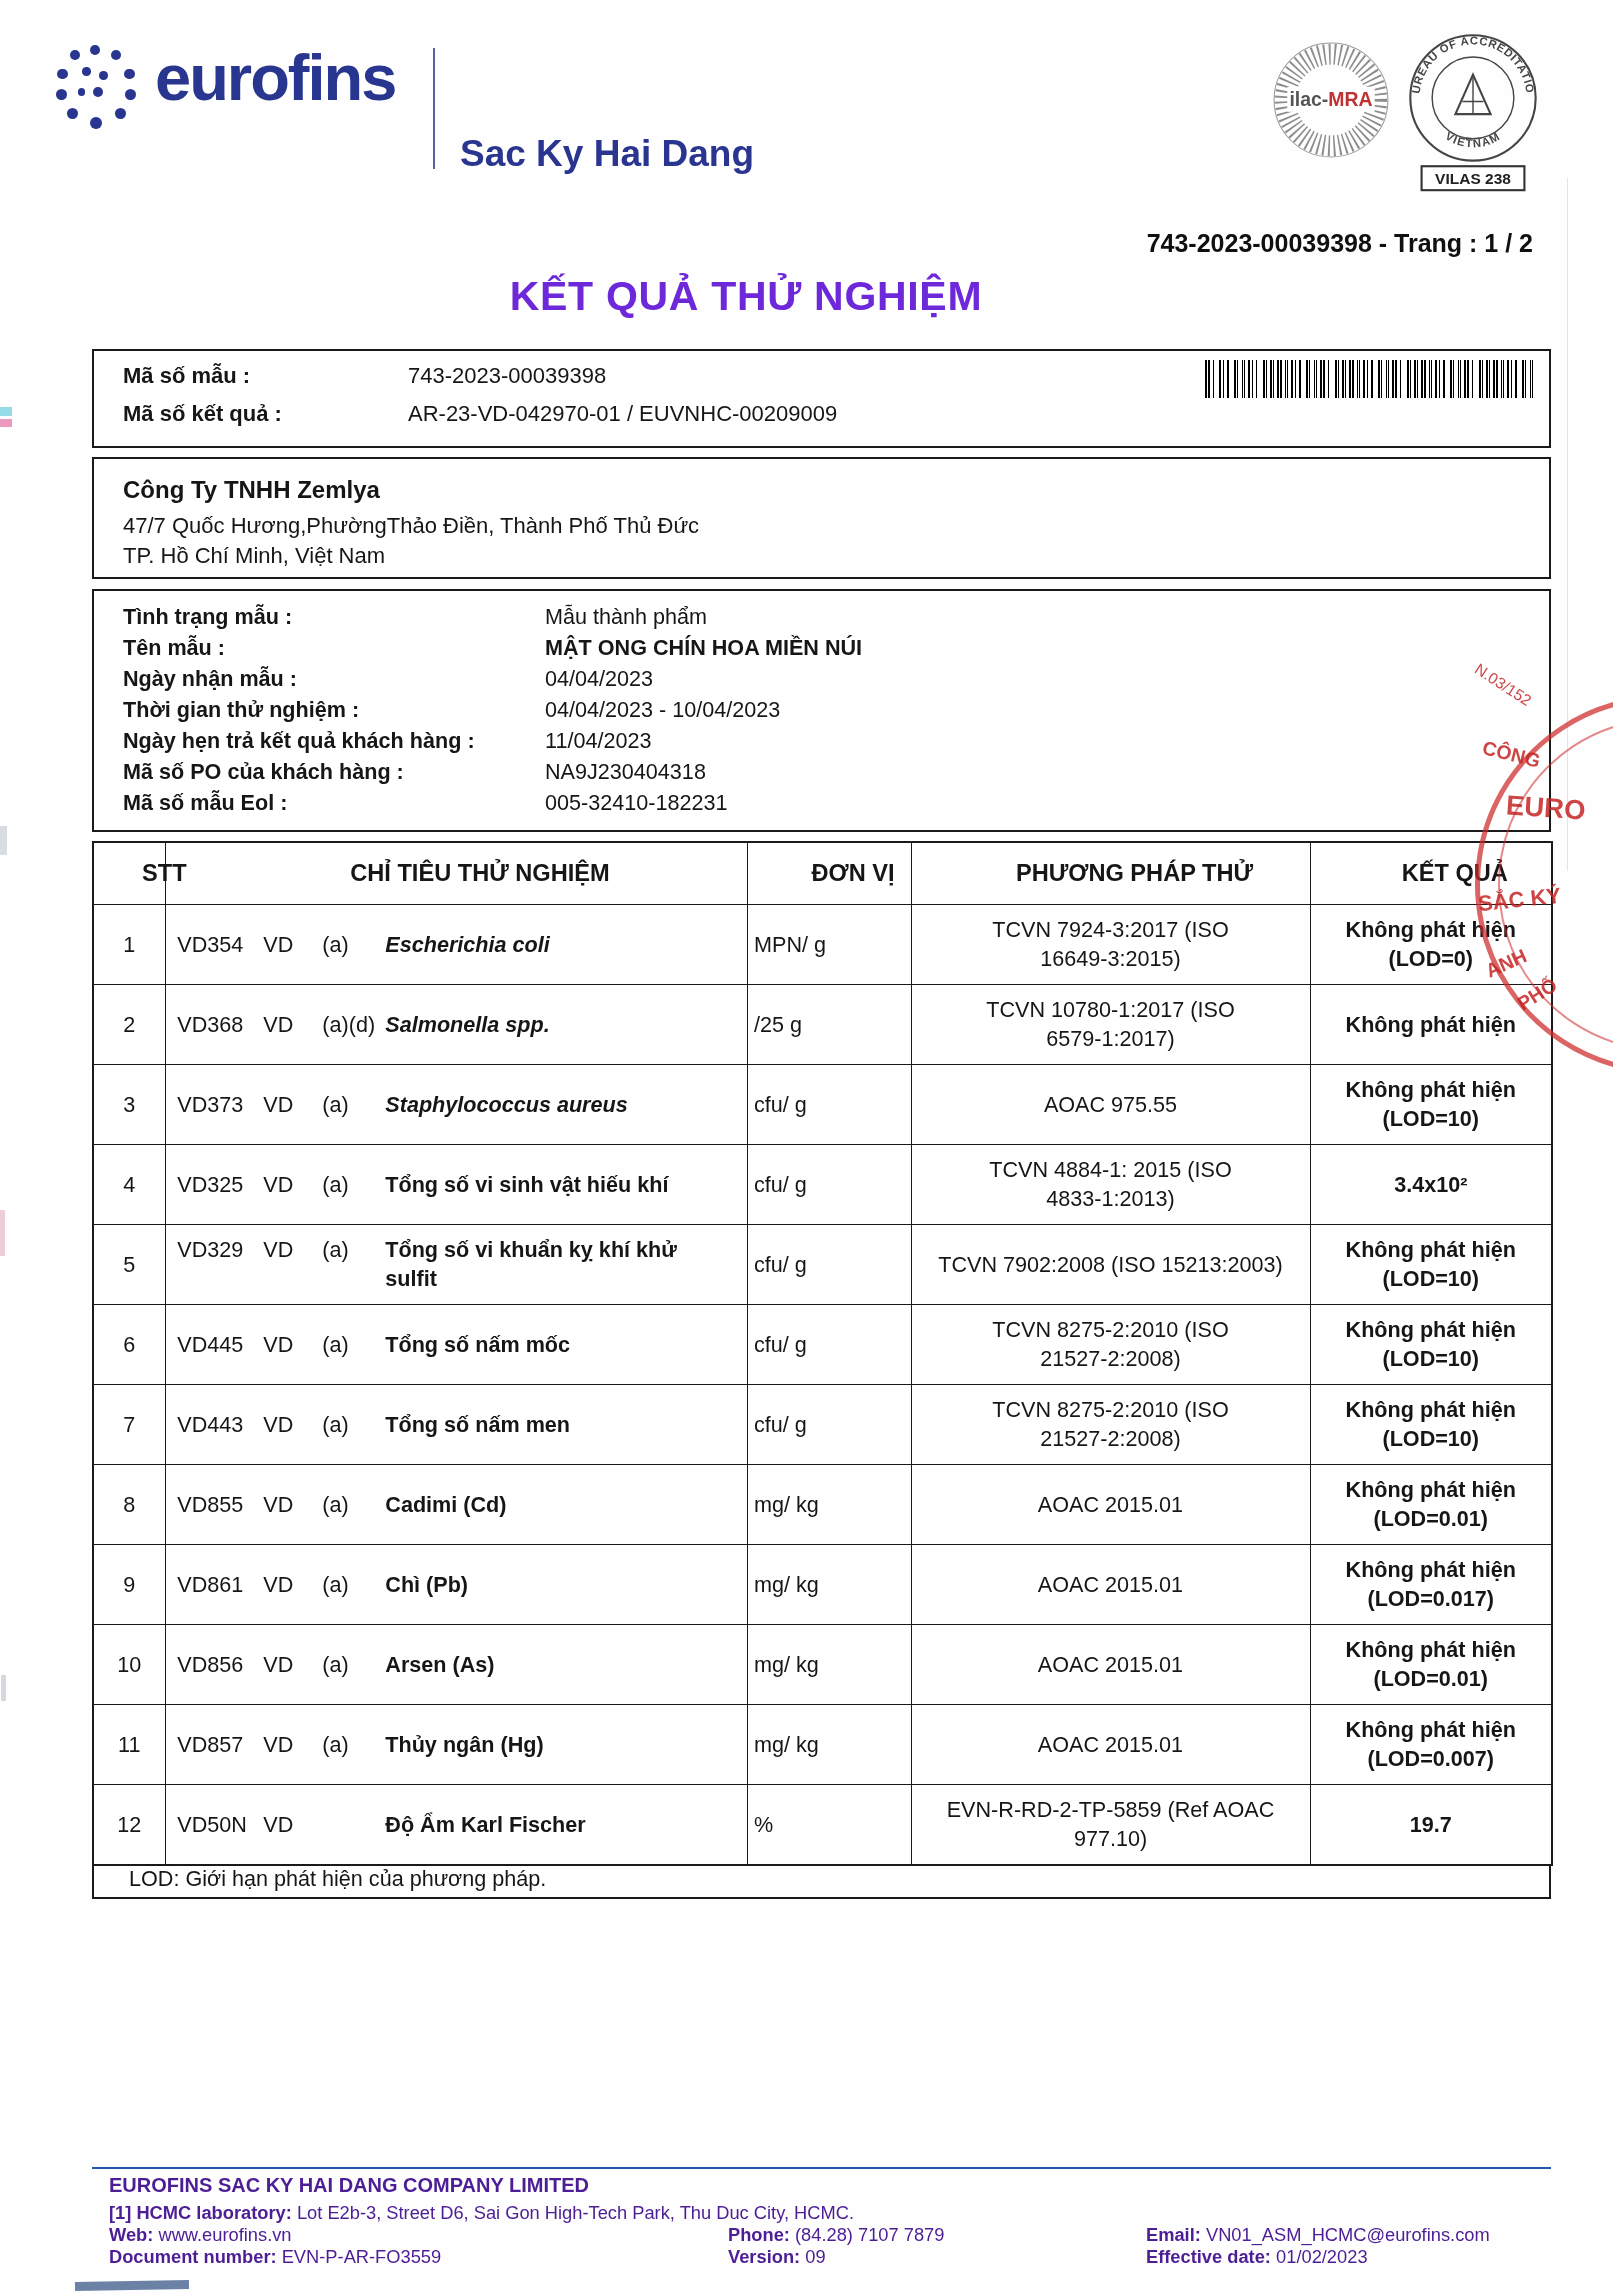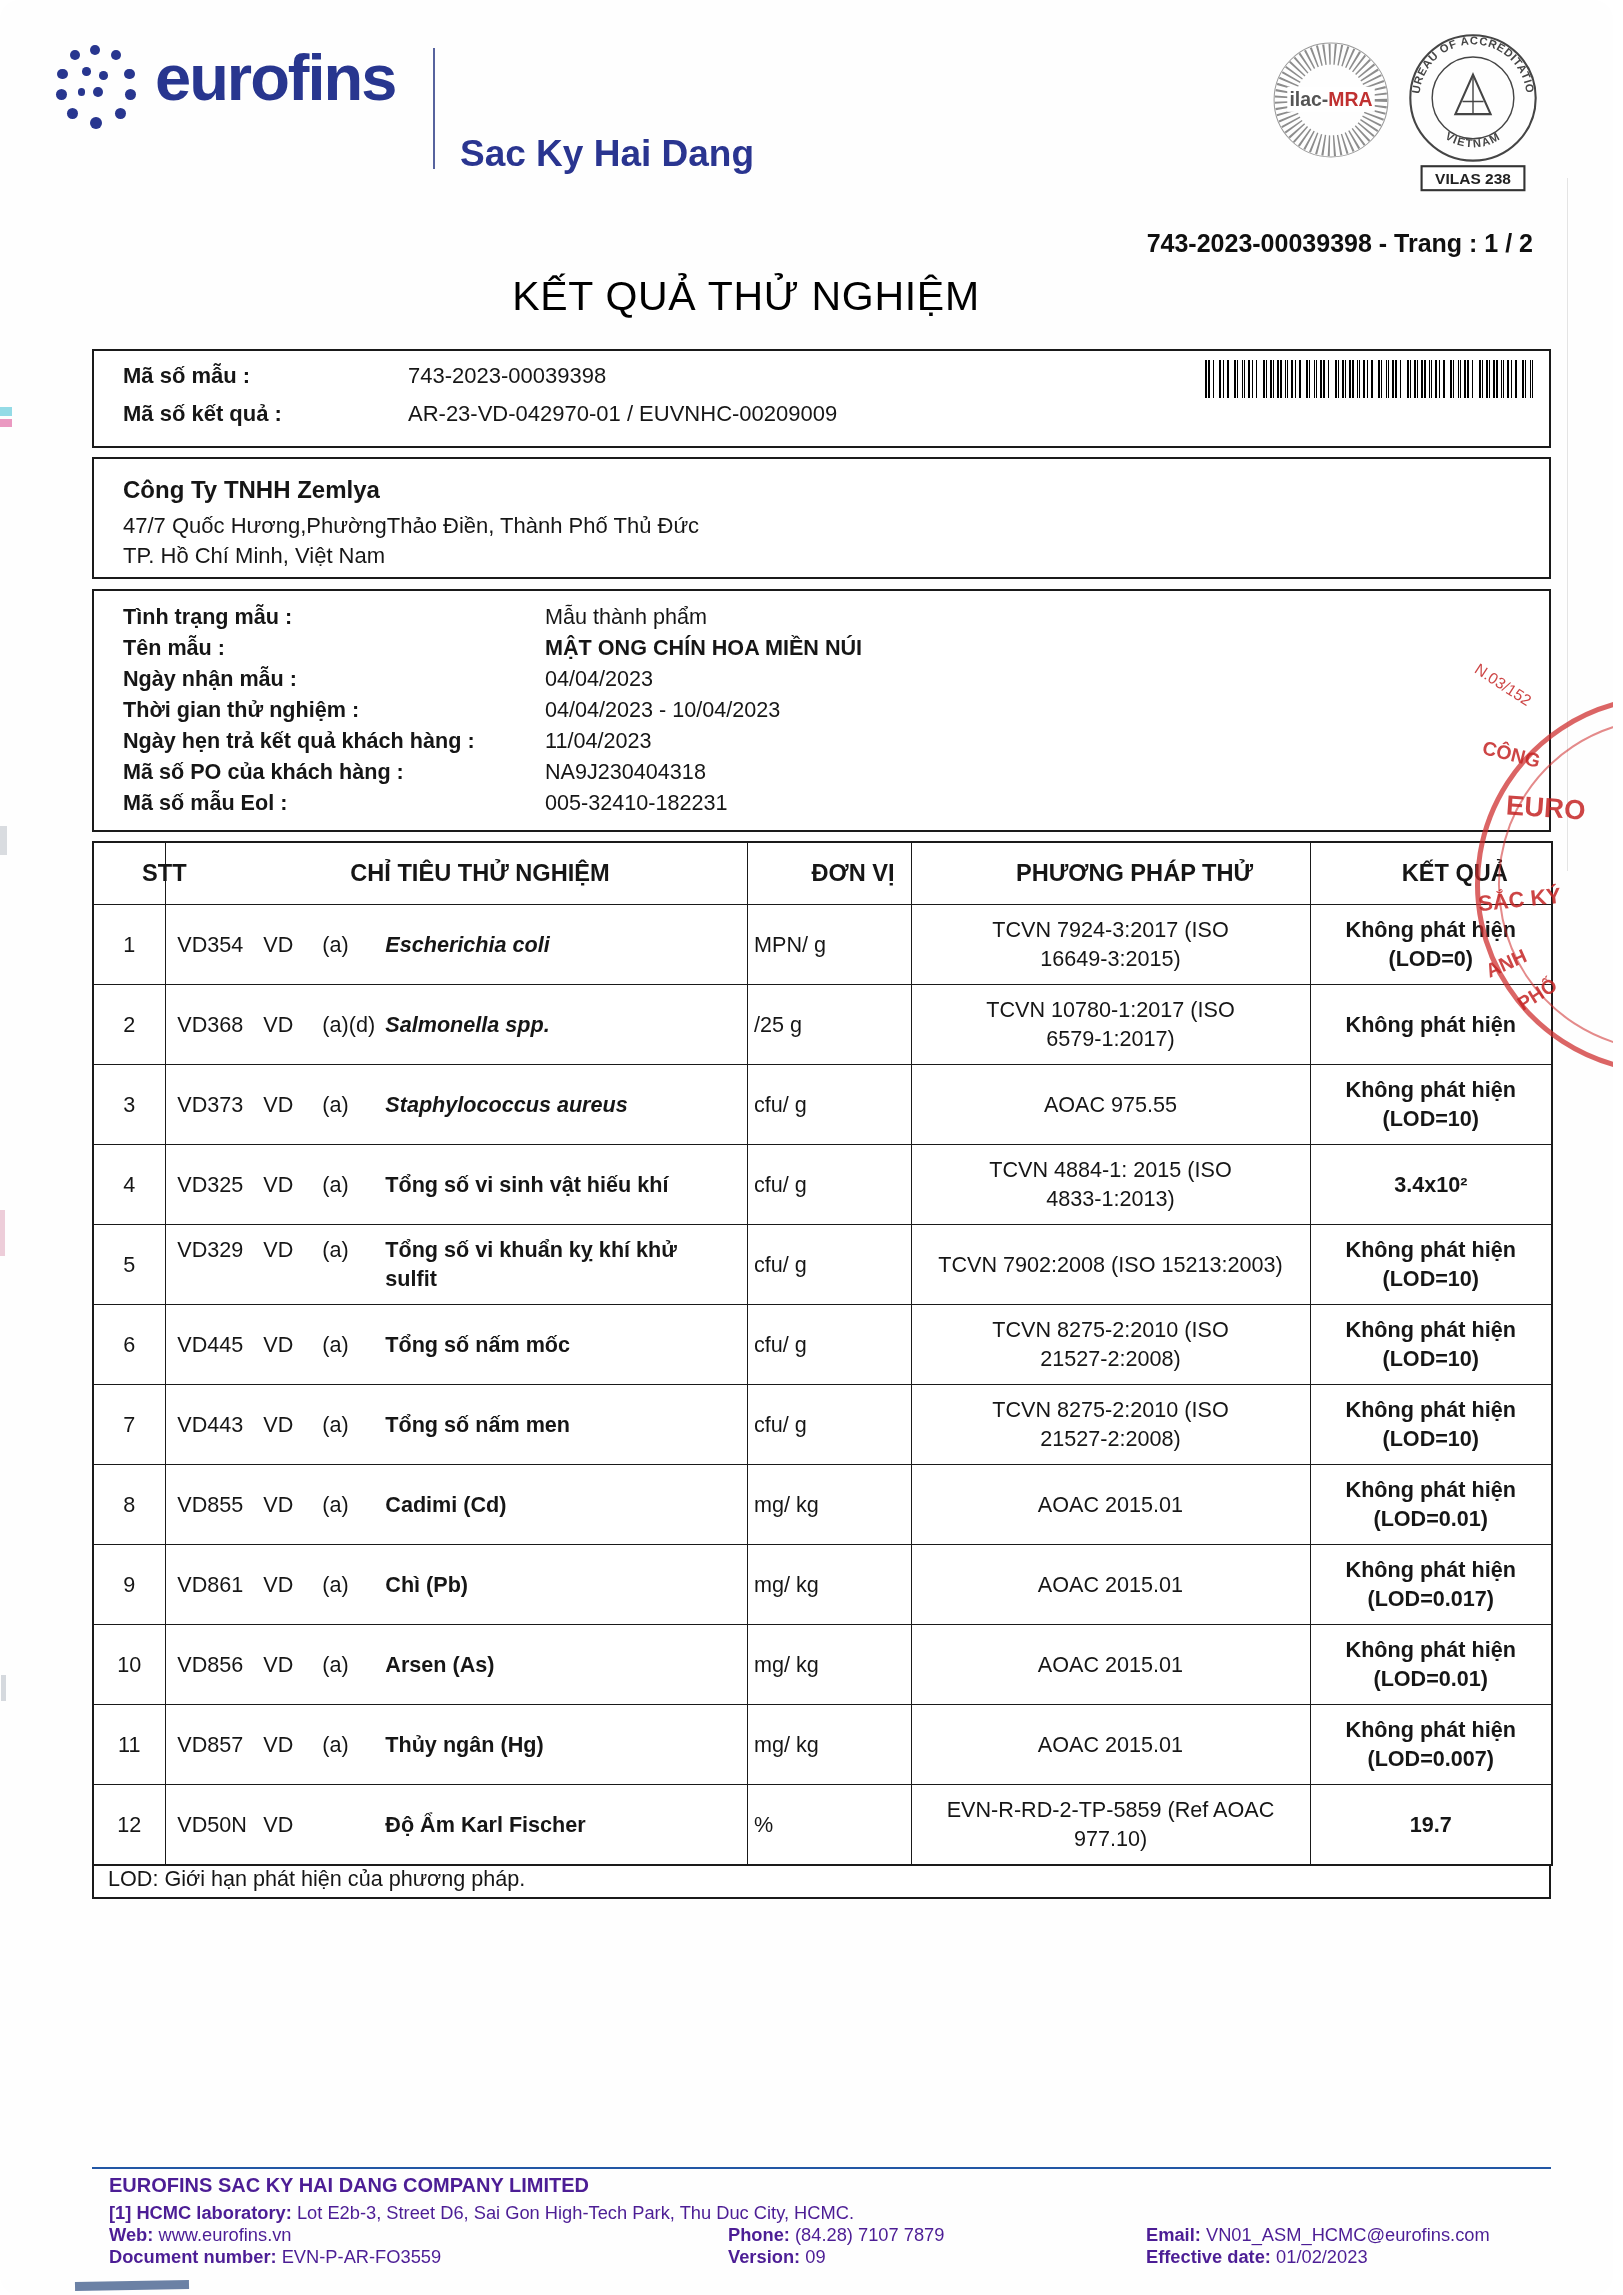--- a/index.html
+++ b/index.html
@@ -32,21 +32,21 @@
   .wordmark { position:absolute; left:99px; top:3.9px; font-size:65px; font-weight:bold;
               color:#28368f; letter-spacing:-2px; }
   .brand-divider { position:absolute; left:377px; top:11.8px; width:2px; height:121px; background:#57639e; }
   .division { position:absolute; left:404px; top:97px; font-size:37px; font-weight:bold; color:#2a3590; }
 
   .stamp-ilac { position:absolute; left:1272px; top:41px; width:118px; height:118px; }
   .stamp-boa  { position:absolute; left:1406px; top:31px; width:134px; height:162px; }
 
   .doc-ref { position:absolute; top:229px; right:80px; font-size:25px; font-weight:bold; color:#101010;margin-left:32px; }
   .title   { position:absolute; top:273px; left:0; width:1492px; text-align:center;
-             font-size:41px; font-weight:normal; letter-spacing:0.7px; color:#000000; }
+             font-size:41px; font-weight:bold; letter-spacing:0.7px; color:#6d28d9; }
 
   
   .box { position:absolute; left:92px; width:1459px; border:2px solid #1a1a1a; background:#fff; }
   #box-ids   { top:349px;  height:99px; padding-top:11.8px; }
   #box-cust  { top:457px;  height:122px; padding:17px 0 0 29px; }
   #box-info  { top:589px;  height:243px; padding:13px 0 0 29px; }
 
   .id-row { position:relative; height:38px; padding-left:29px; font-size:22px; }
   .id-row .lbl { display:inline-block; width:285px; font-weight:bold; }
   .id-row .val { display:inline-block; }
@@ -74,21 +74,21 @@
   .namewrap .code { width:86px; flex:none; }
   .namewrap .lab  { width:59px;  flex:none; }
   .namewrap .note { width:63px;  flex:none; }
   .namewrap .tname{ flex:1; font-weight:bold; white-space:pre-line; }
   .namewrap .tname.italic { font-style:italic; }
   .c-unit   { text-align:left; }
   .c-method { text-align:center; white-space:pre-line; }
   .c-result { text-align:center; white-space:pre-line; font-weight:bold; }
 
   #box-lod { top:1858px; height:41px; }
-  .lod-text { font-size:21.6px; line-height:37px; padding-left:14px; }
+  .lod-text { font-size:21.6px; line-height:37px; padding-left:35px; }
 
   
   .red-stamp { position:absolute; left:1475px; top:695px; width:379px; height:379px;
     border:5.9px solid rgba(205,42,42,.72); border-radius:50%; z-index:5; transform:rotate(-12deg); }
   .red-stamp .rs-inner { position:absolute; left:18.3px; top:18.3px; right:18.3px; bottom:18.3px;
     border:2.6px solid rgba(205,42,42,.55); border-radius:50%; }
   .rs-f { position:absolute; color:rgba(196,36,36,.85); font-weight:bold; z-index:6; white-space:nowrap; }
   .rs-f1 { left:1471px; top:676px; font-size:15.7px; transform:rotate(33deg); font-weight:normal; }
   .rs-f2 { left:1482px; top:743px; font-size:19.6px; transform:rotate(14deg); }
   .rs-f3 { left:1506px; top:792px; font-size:27.5px; transform:rotate(4deg); }

